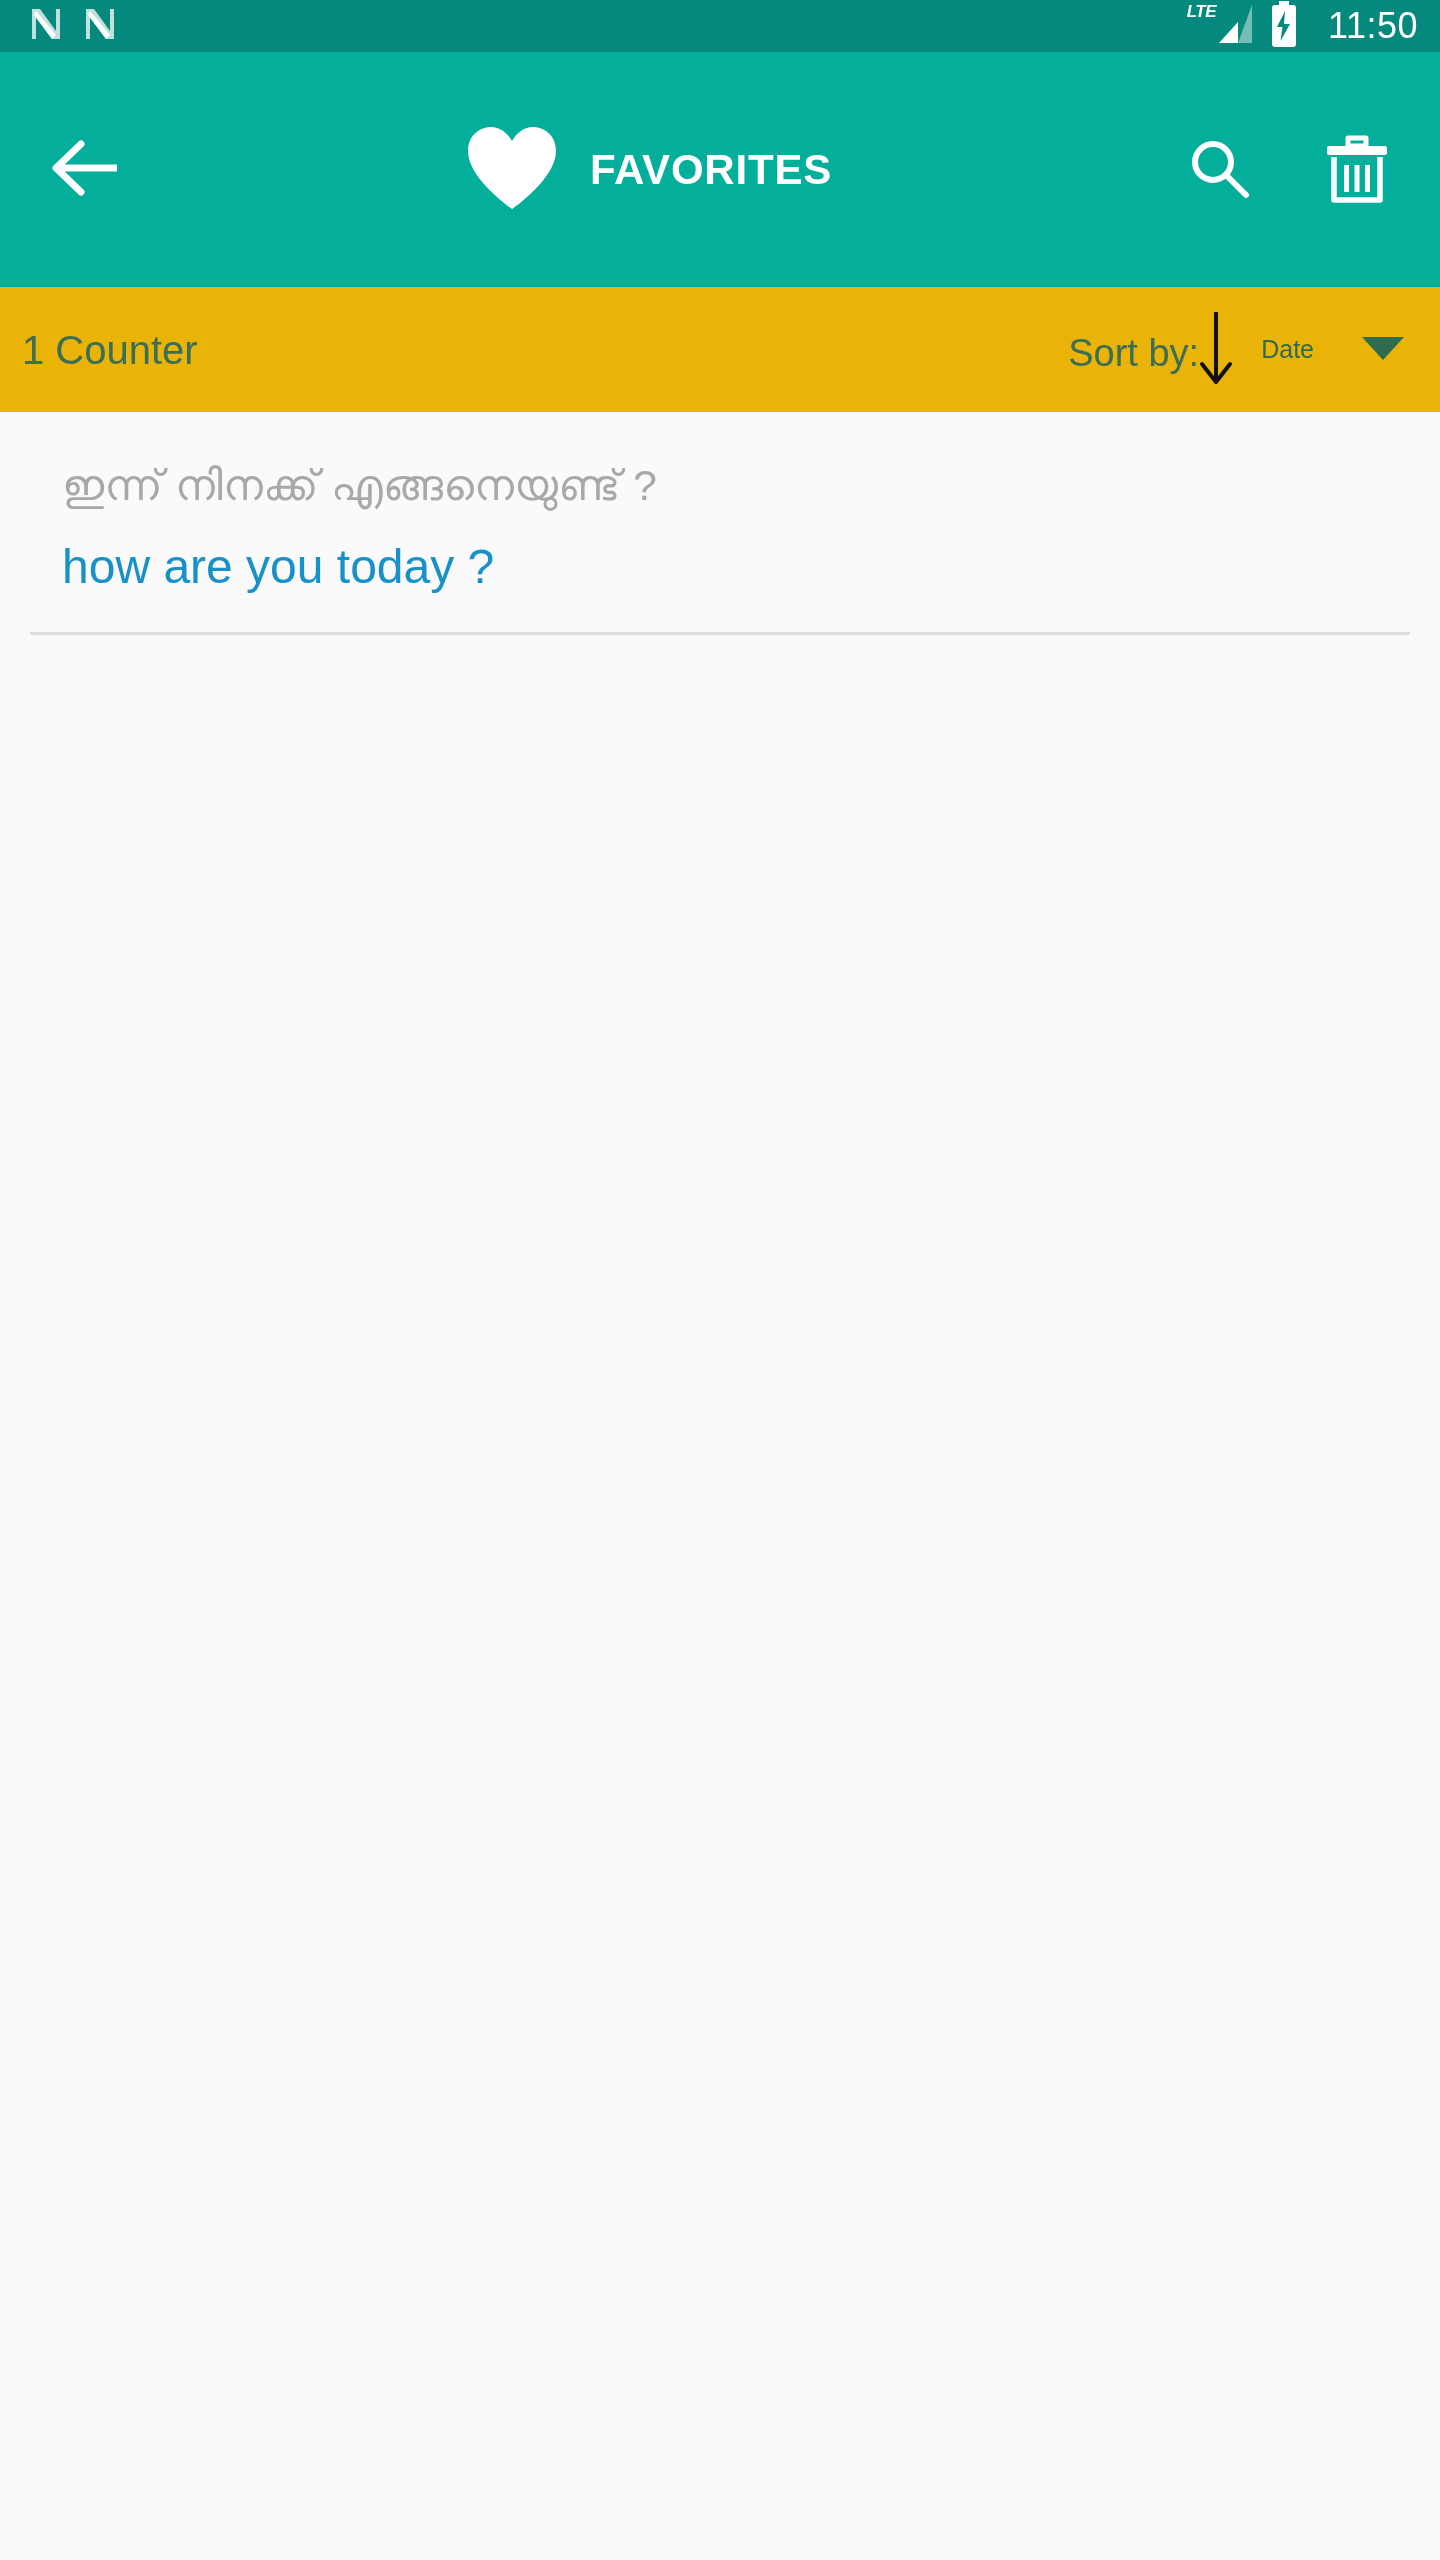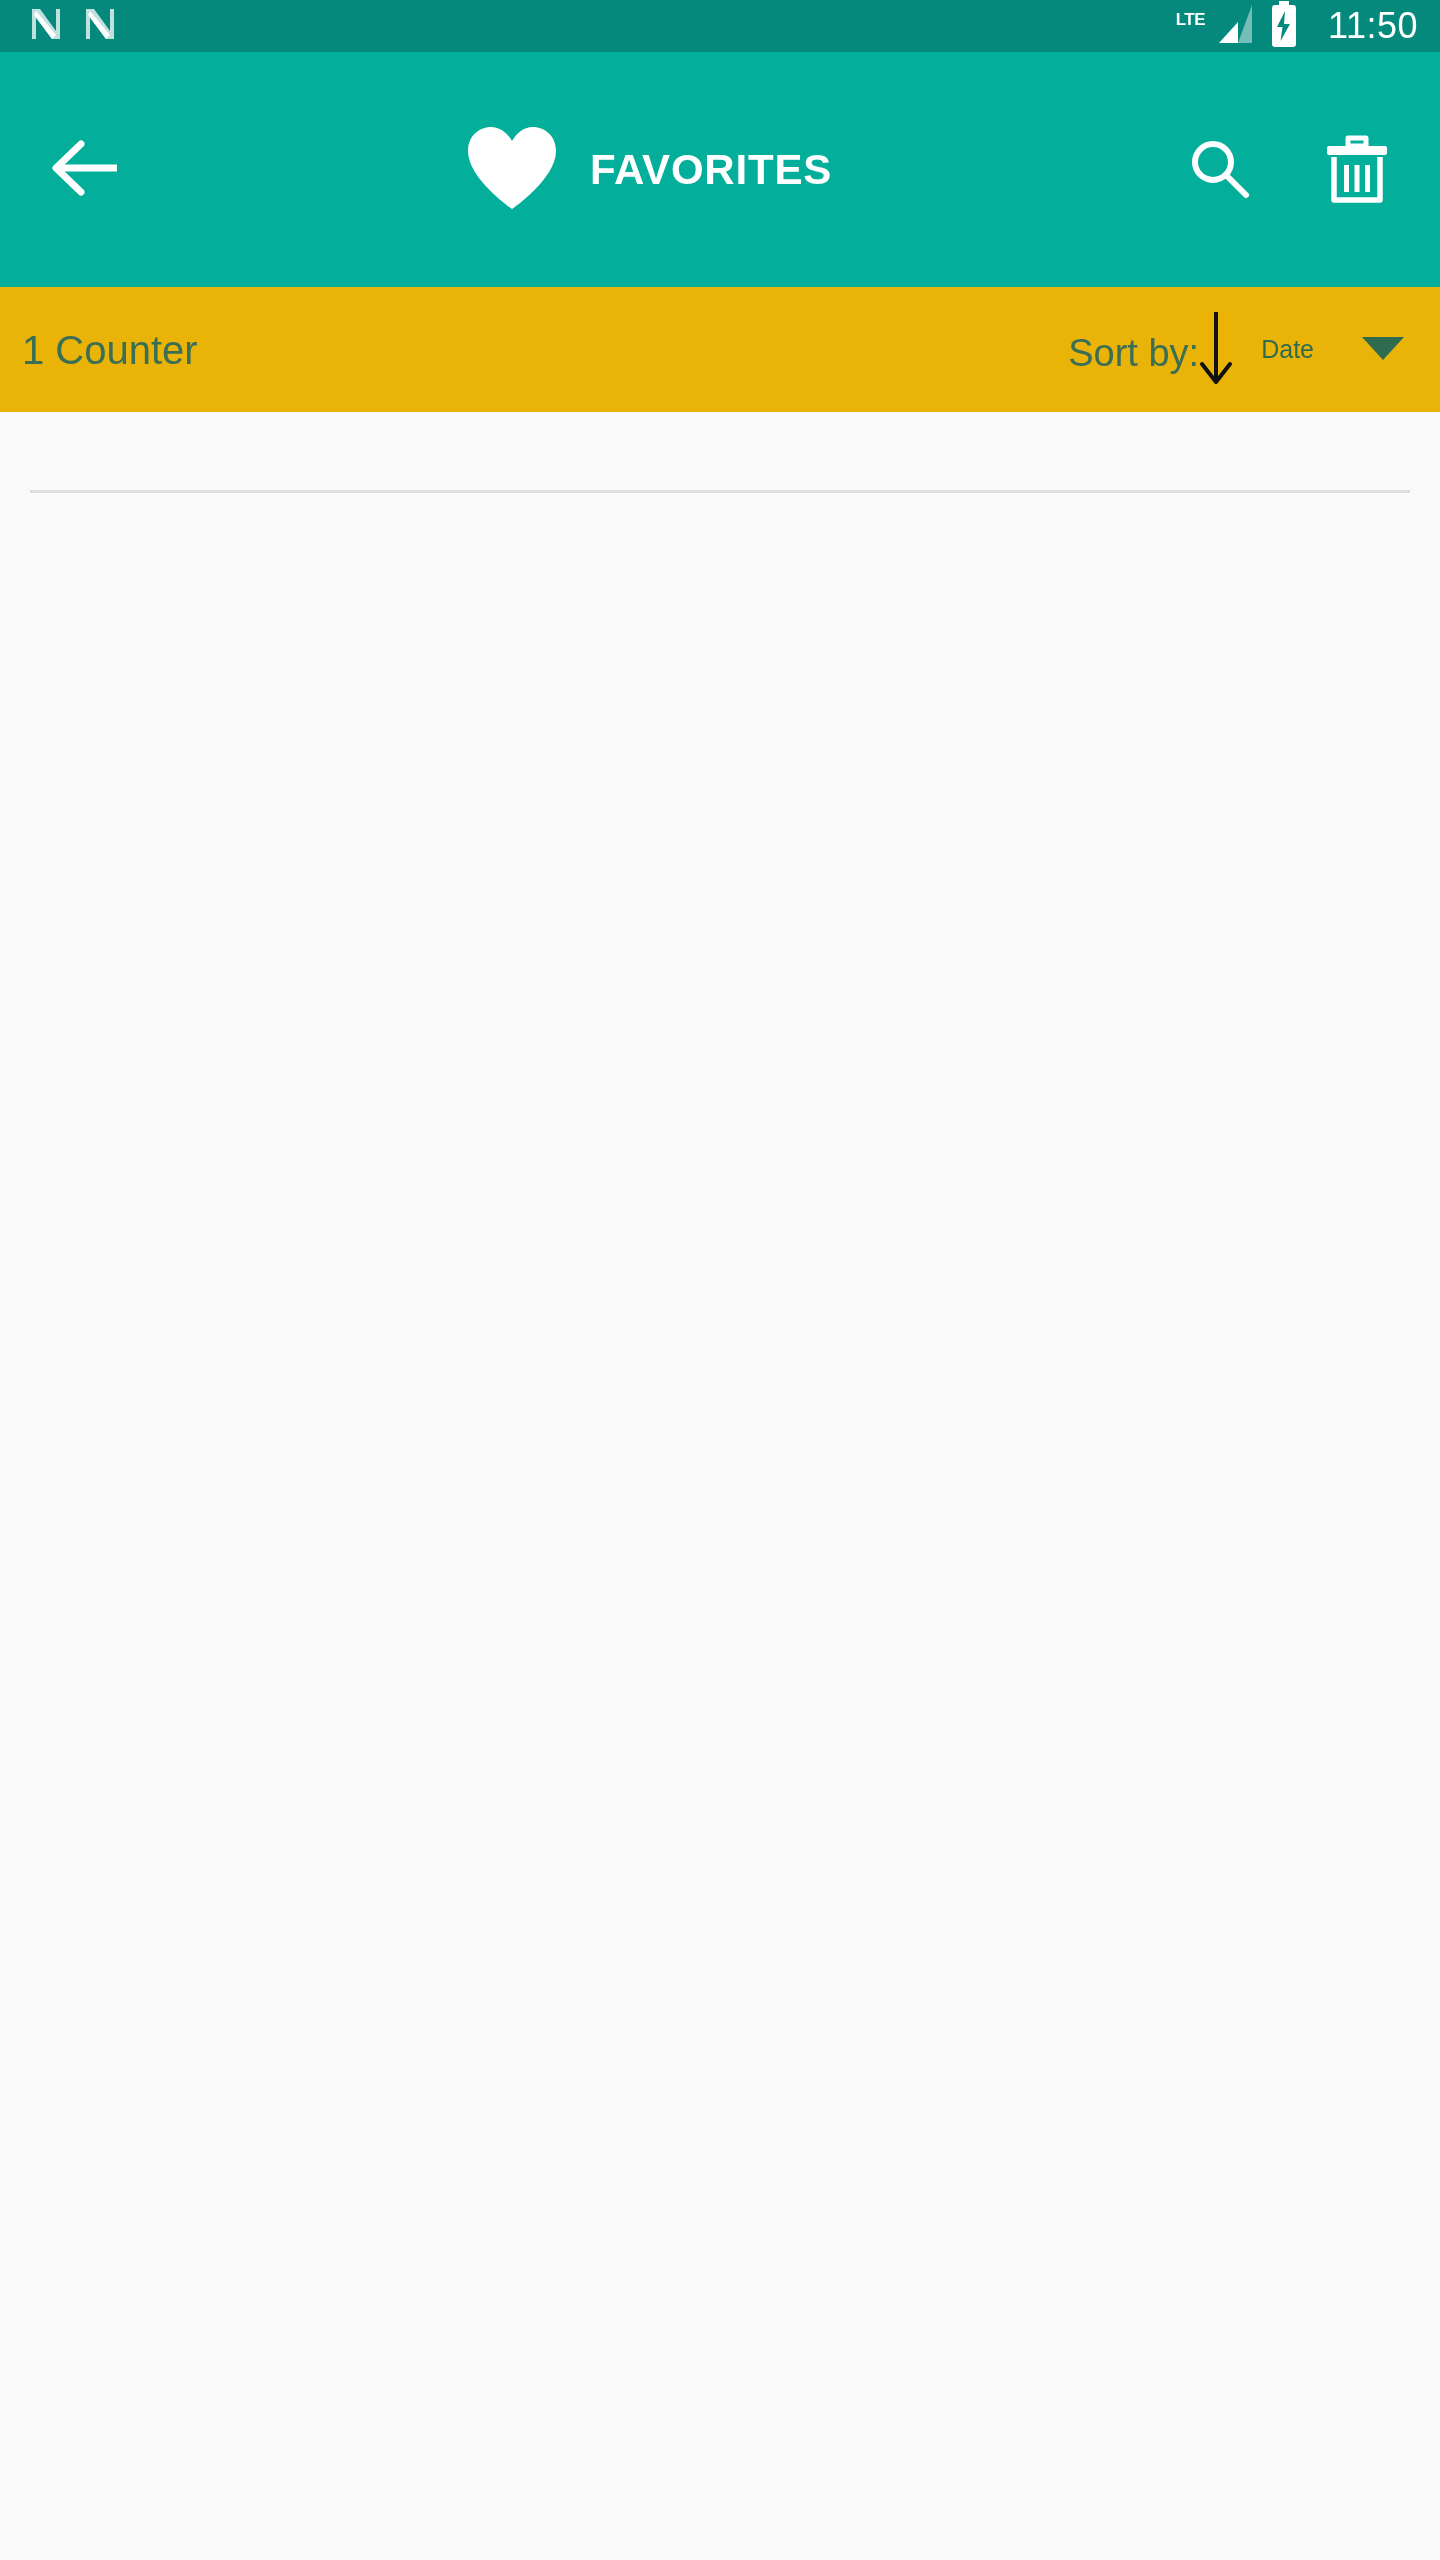--- a/index.html
+++ b/index.html
@@ -35,22 +35,23 @@
   }
   .status-right {
     margin-left: auto;
     display: flex;
     align-items: center;
     gap: 14px;
   }
   .notif-icon { display: block; }
   .lte-block {
     display: flex;
-    align-items: center;
-    gap: 11px;
+    align-items: flex-start;
+    gap: 0;
+    font-style: italic;
   }
   .lte-text {
     color: #ffffff;
     font-size: 17px;
     font-weight: bold;
     line-height: 1;
     letter-spacing: -0.5px;
     margin-bottom: 14px;
   }
   .status-clock {
@@ -278,16 +279,20 @@
 
       <span class="dropdown-caret">
         <svg width="46" height="30" viewBox="0 0 46 30">
           <path d="M2 4 L44 4 L23 27 Z" fill="#2F6B4F"></path>
         </svg>
       </span>
     </div>
   </div>
 
   <div class="list">
+    <div class="list-item">
+      <div class="item-source">ഇന്ന് നിനക്ക് എങ്ങനെയുണ്ട് ?</div>
+      <div class="item-translation">how are you today ?</div>
+    </div>
     <div class="divider"></div>
   </div>
 
 </div>
 
 </body></html>

